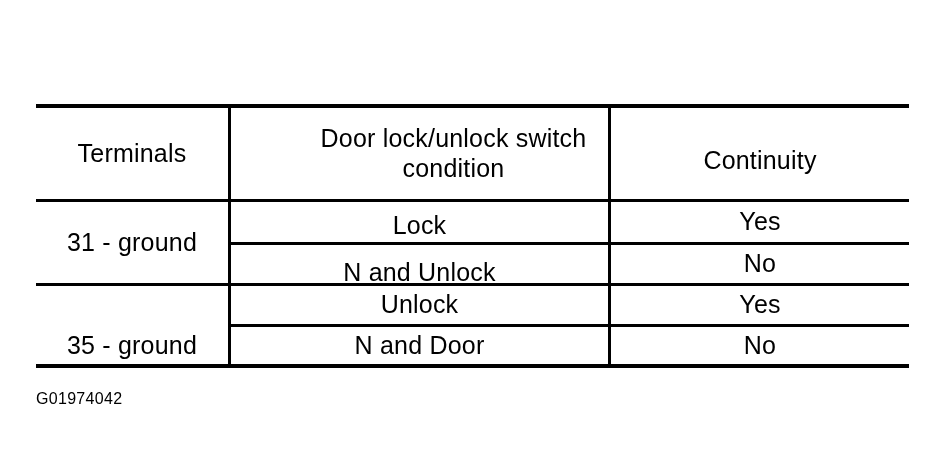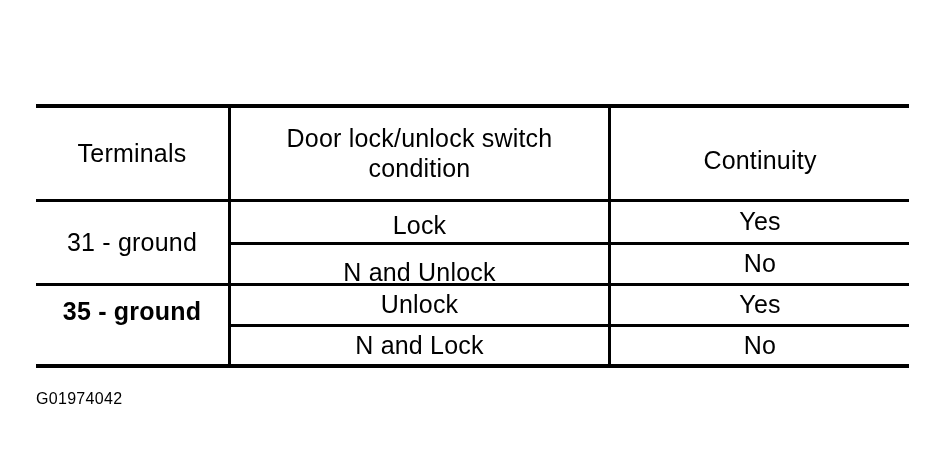--- a/index.html
+++ b/index.html
@@ -87,38 +87,38 @@
     <div class="hrule thin" style="left:192px;top:138px; width:681px;"></div>
     <div class="hrule thin" style="left:0px;  top:179px; width:873px;"></div>
     <div class="hrule thin" style="left:192px;top:220px; width:681px;"></div>
     <div class="hrule thick" style="left:0px;  top:260px; width:873px;"></div>
 
     <div class="vrule" style="left:192px; top:0px; height:264px;"></div>
     <div class="vrule" style="left:572px; top:0px; height:264px;"></div>
 
     <div class="cell header" style="left:0px; top:4px; width:192px; height:91px;">Terminals</div>
 
-    <div class="cell header" style="left:195px; top:4px; width:377px; height:91px;">Door lock/unlock switch
+    <div class="cell header" style="left:195px; top:4px; width:377px; height:91px;padding-left:34px;">Door lock/unlock switch
 condition</div>
 
     <div class="cell header" style="left:575px; top:4px; width:298px; height:106px;">Continuity</div>
 
     <div class="cell" style="left:0px; top:98px; width:192px; height:81px;">31 - ground</div>
 
     <div class="cell" style="left:195px; top:98px; width:377px; height:48px;">Lock</div>
     <div class="cell" style="left:575px; top:98px; width:298px; height:40px;">Yes</div>
 
     <div class="cell" style="left:195px; top:141px; width:377px; height:56px;">N and Unlock</div>
     <div class="cell" style="left:575px; top:141px; width:298px; height:38px;">No</div>
 
-    <div class="cell" style="left:0px; top:166px; width:192px; height:84px;font-weight:bold;">35 - ground</div>
+    <div class="cell" style="left:0px; top:200px; width:192px; height:84px;">35 - ground</div>
 
     <div class="cell" style="left:195px; top:182px; width:377px; height:38px;">Unlock</div>
     <div class="cell" style="left:575px; top:182px; width:298px; height:38px;">Yes</div>
 
-    <div class="cell" style="left:195px; top:223px; width:377px; height:37px;">N and Lock</div>
+    <div class="cell" style="left:195px; top:223px; width:377px; height:37px;">N and Door</div>
     <div class="cell" style="left:575px; top:223px; width:298px; height:37px;">No</div>
 
   </div>
 
   <div id="caption">G01974042</div>
 
 </div>
 
 </body></html>

